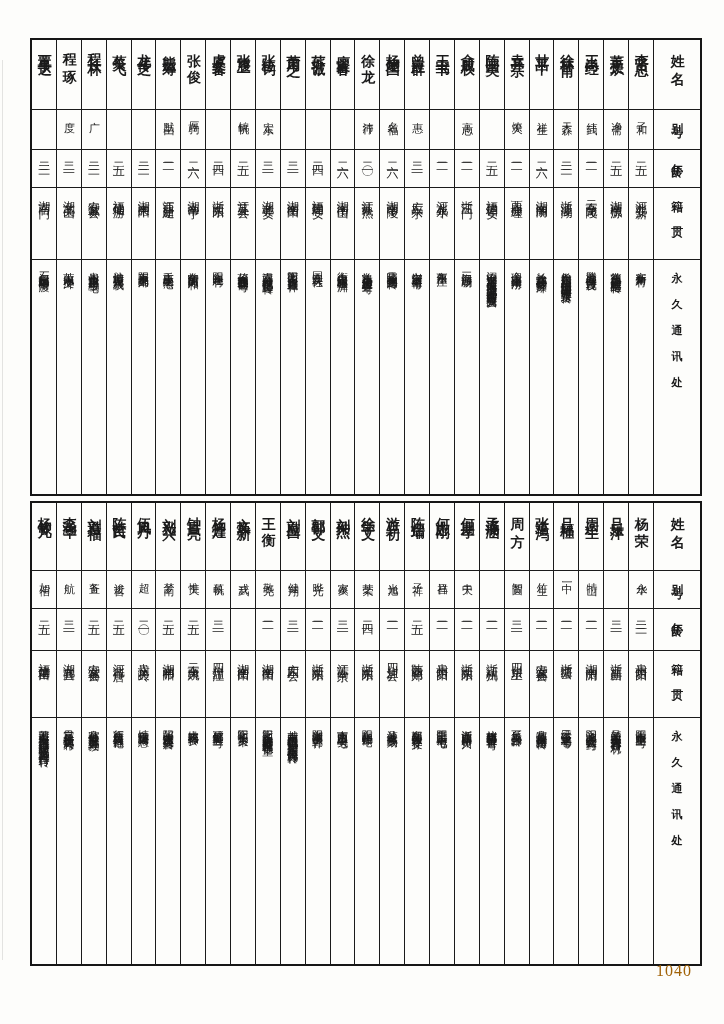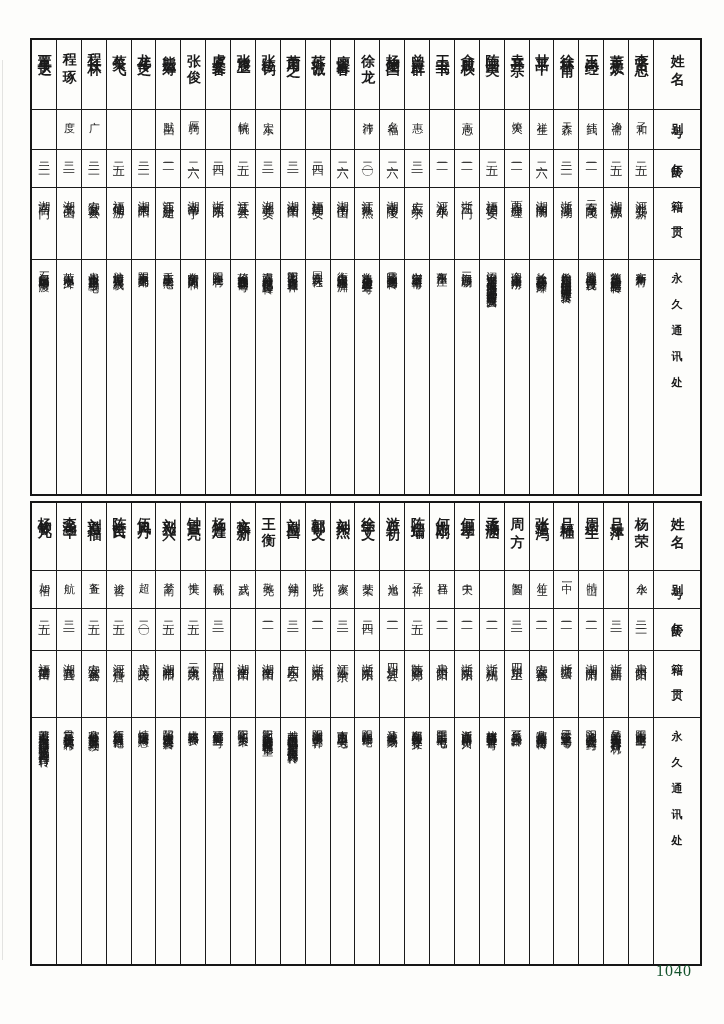--- a/index.html
+++ b/index.html
@@ -75,21 +75,21 @@
   }
   
   .header-col .vtext{font-size:13px;font-weight:700;}
   .header-col .cell.name .vtext{letter-spacing:18px;}
   .header-col .cell.alias .vtext{letter-spacing:5px;font-size:12px;}
   .header-col .cell.age .vtext{letter-spacing:3px;font-size:12px;}
   .header-col .cell.native .vtext{letter-spacing:26px;}
   .header-col .cell.addr .vtext{letter-spacing:26px;}
   #page-number{
     position:absolute;right:32px;top:962px;
-    font-size:16px;letter-spacing:1px;color:#14532d;
+    font-size:16px;letter-spacing:1px;color:#a16207;
     font-family:"Liberation Serif","DejaVu Serif",serif;
   }
 </style>
 </head>
 <body>
 
 <div id="page">
 
   <div id="registry">
 

